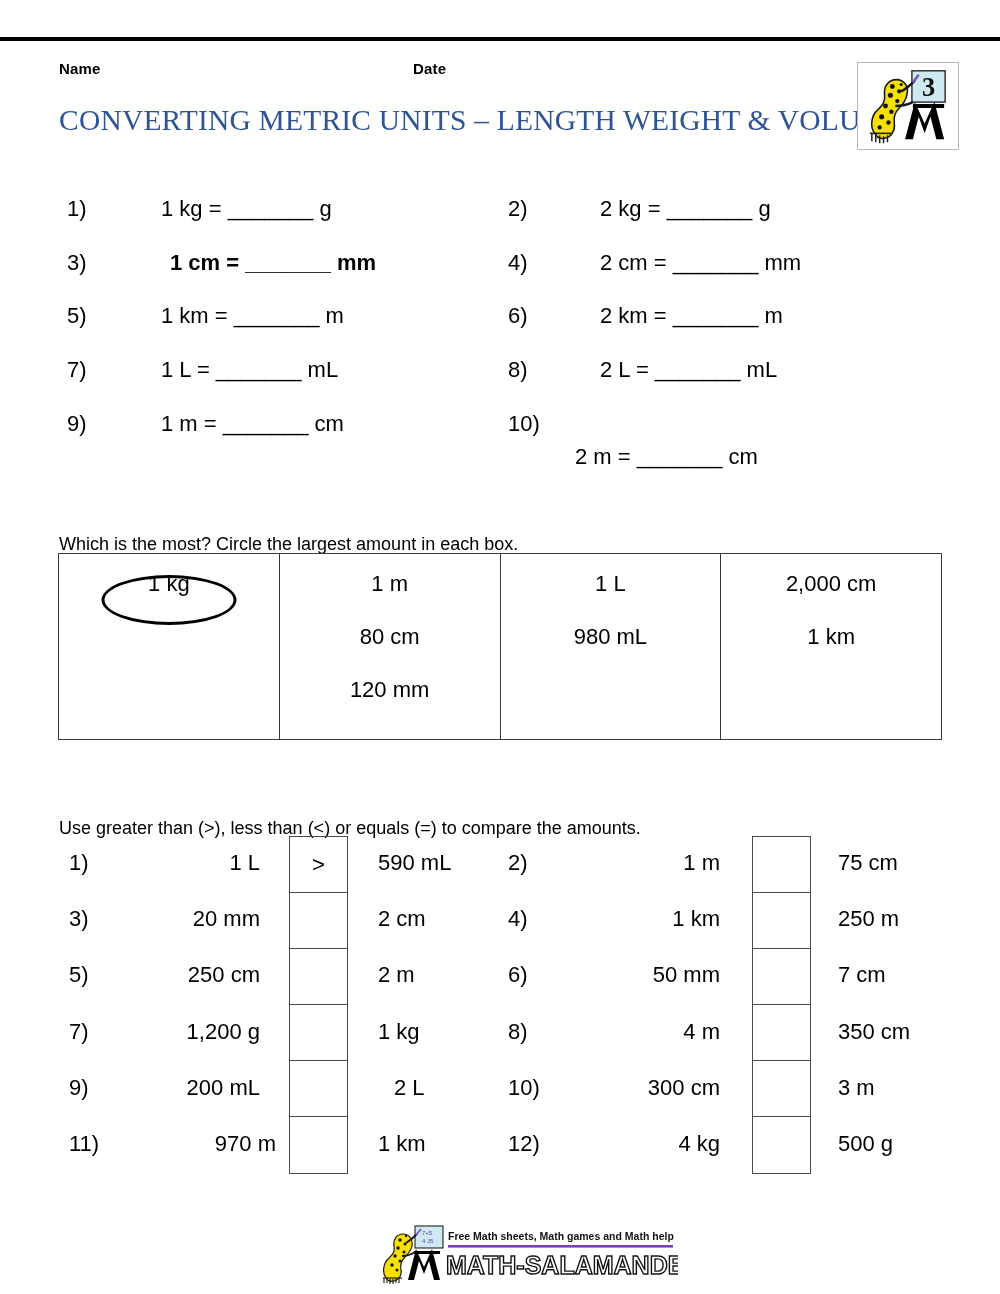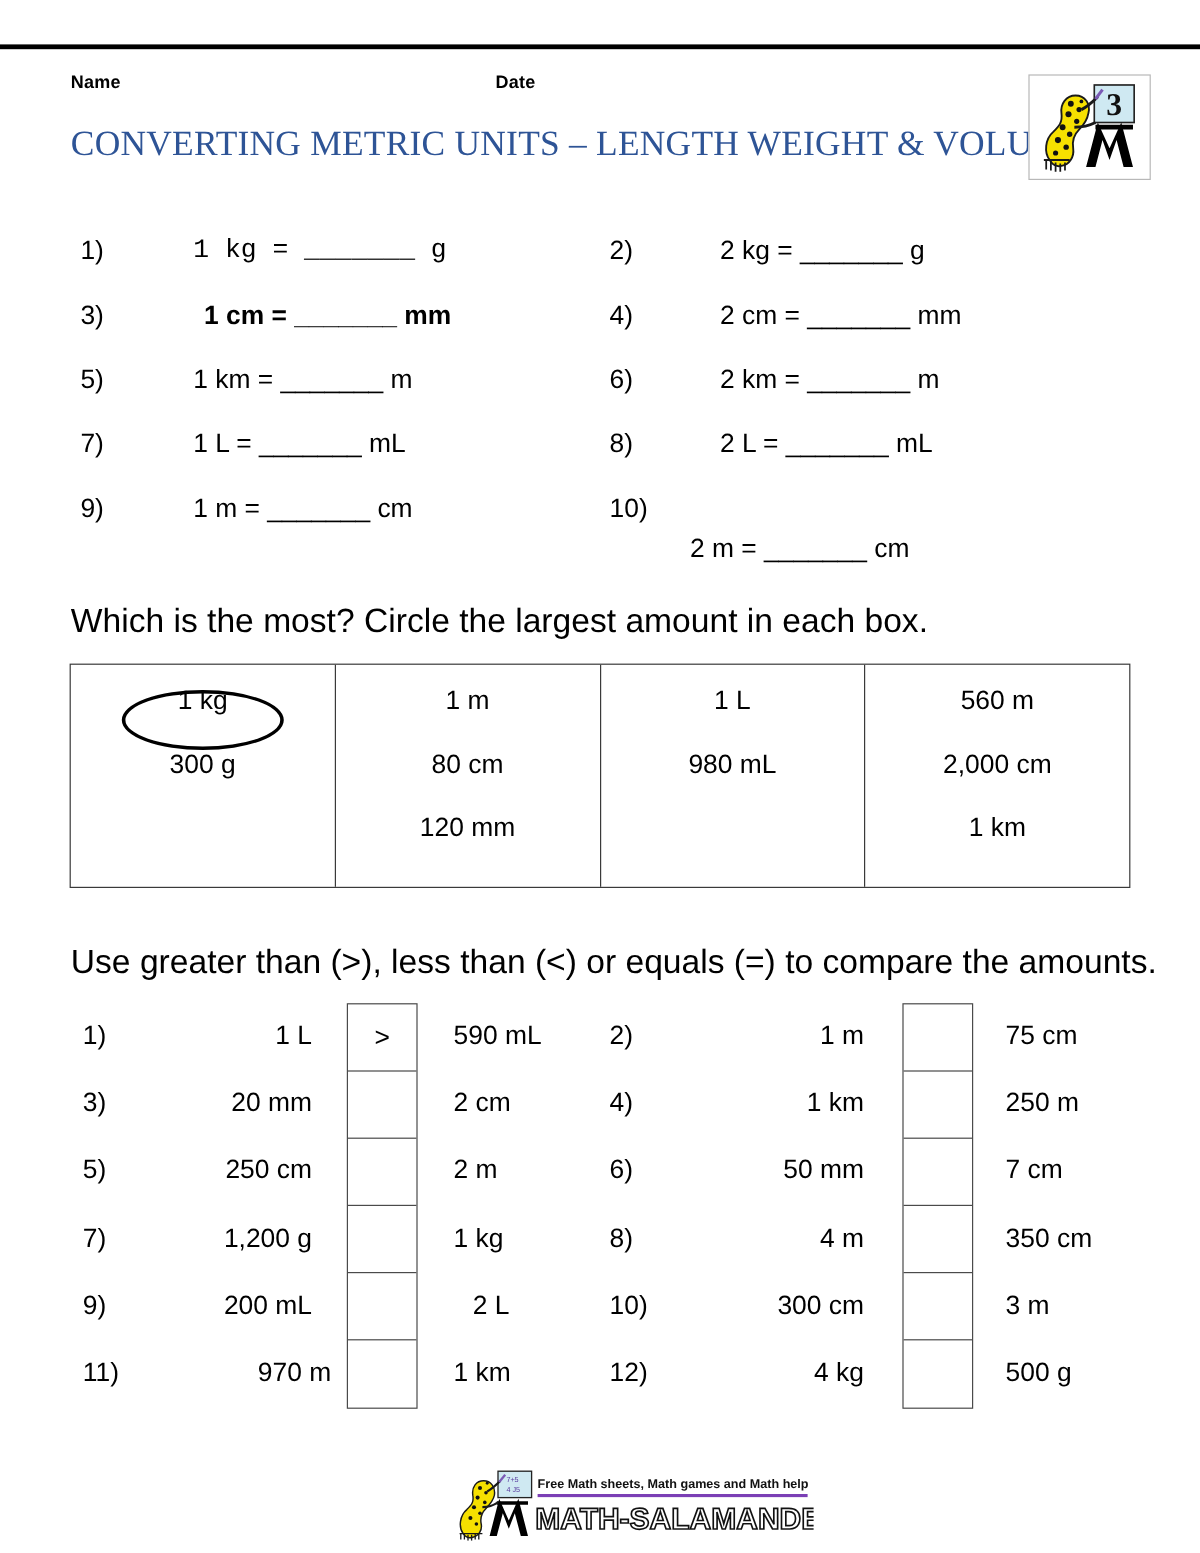--- a/index.html
+++ b/index.html
@@ -60,22 +60,23 @@
   }
   .q1 .body {
     position: absolute;
     font-size: 22px;
     white-space: pre;
   }
 
   
   .prompt {
     position: absolute;
-    font-size: 28px;
+    font-size: 18px;
     white-space: nowrap;
+    margin-top: 32px;
   }
   .prompt-most { left: 59px; top: 502px; }
   .prompt-cmp  { left: 59px; top: 786px; }
 
   
   .most-table {
     position: absolute;
     left: 58px; top: 553px;
     width: 884px; height: 187px;
     border: 1.6px solid #3a3a3a;
@@ -178,21 +179,21 @@
 
     <path d="M56 20 L62 12" stroke="#7b5ab5" stroke-width="2.6"></path>
 
     <path d="M14 72 L14 80 M18 73 L18 81 M22 74 L22 82 M26 75 L26 82 M30 74 L30 81" stroke="#1a1a1a" stroke-width="1.5"></path>
     <path d="M12 72 L34 72" stroke="#1a1a1a" stroke-width="1.6"></path>
   </svg>
 </div>
 
 <div class="q1" id="sec1">
     <div class="num" style="left: 67px; top: 196px;">1)</div>
-    <div class="body" style="left: 161px; top: 196px; font-family: Liberation Mono, monospace;">1 kg = _______ g</div>
+    <div class="body" style="left: 161px; top: 196px;">1 kg = _______ g</div>
     <div class="num" style="left: 508px; top: 196px;">2)</div>
     <div class="body" style="left: 600px; top: 196px;">2 kg = _______ g</div>
     <div class="num" style="left: 67px; top: 250px;">3)</div>
     <div class="body" style="left: 170px; top: 250px; font-weight: bold;">1 cm = _______ mm</div>
     <div class="num" style="left: 508px; top: 250px;">4)</div>
     <div class="body" style="left: 600px; top: 250px;">2 cm = _______ mm</div>
     <div class="num" style="left: 67px; top: 303px;">5)</div>
     <div class="body" style="left: 161px; top: 303px; text-align: center;">1 km = _______ m</div>
     <div class="num" style="left: 508px; top: 303px;">6)</div>
     <div class="body" style="left: 600px; top: 303px;">2 km = _______ m</div>
@@ -204,33 +205,31 @@
     <div class="body" style="left: 161px; top: 411px;">1 m = _______ cm</div>
     <div class="num" style="left: 508px; top: 411px;">10)</div>
     <div class="body" style="left: 575px; top: 411px; margin-top: 33px;">2 m = _______ cm</div>
   </div>
 
 <div class="prompt prompt-most">Which is the most? Circle the largest amount in each box.</div>
 
 <div class="most-table" id="mostTable">
     <div class="most-col">
       <div class="most-cell circled"><div class="ellipse"></div><span>1 kg</span></div>
-      <div class="most-cell"><span>300 g</span></div>
     </div>
     <div class="most-col">
       <div class="most-cell"><span>1 m</span></div>
       <div class="most-cell"><span>80 cm</span></div>
       <div class="most-cell"><span>120 mm</span></div>
     </div>
     <div class="most-col">
       <div class="most-cell"><span>1 L</span></div>
       <div class="most-cell"><span>980 mL</span></div>
     </div>
     <div class="most-col">
-      <div class="most-cell"><span>560 m</span></div>
       <div class="most-cell"><span>2,000 cm</span></div>
       <div class="most-cell"><span>1 km</span></div>
     </div>
   </div>
 
 <div class="prompt prompt-cmp">Use greater than (&gt;), less than (&lt;) or equals (=) to compare the amounts.</div>
 
 <div class="cmp-wrap" id="sec3">
     <div class="cmp-col-boxes left">
       <div class="cmp-box">&gt;</div>

